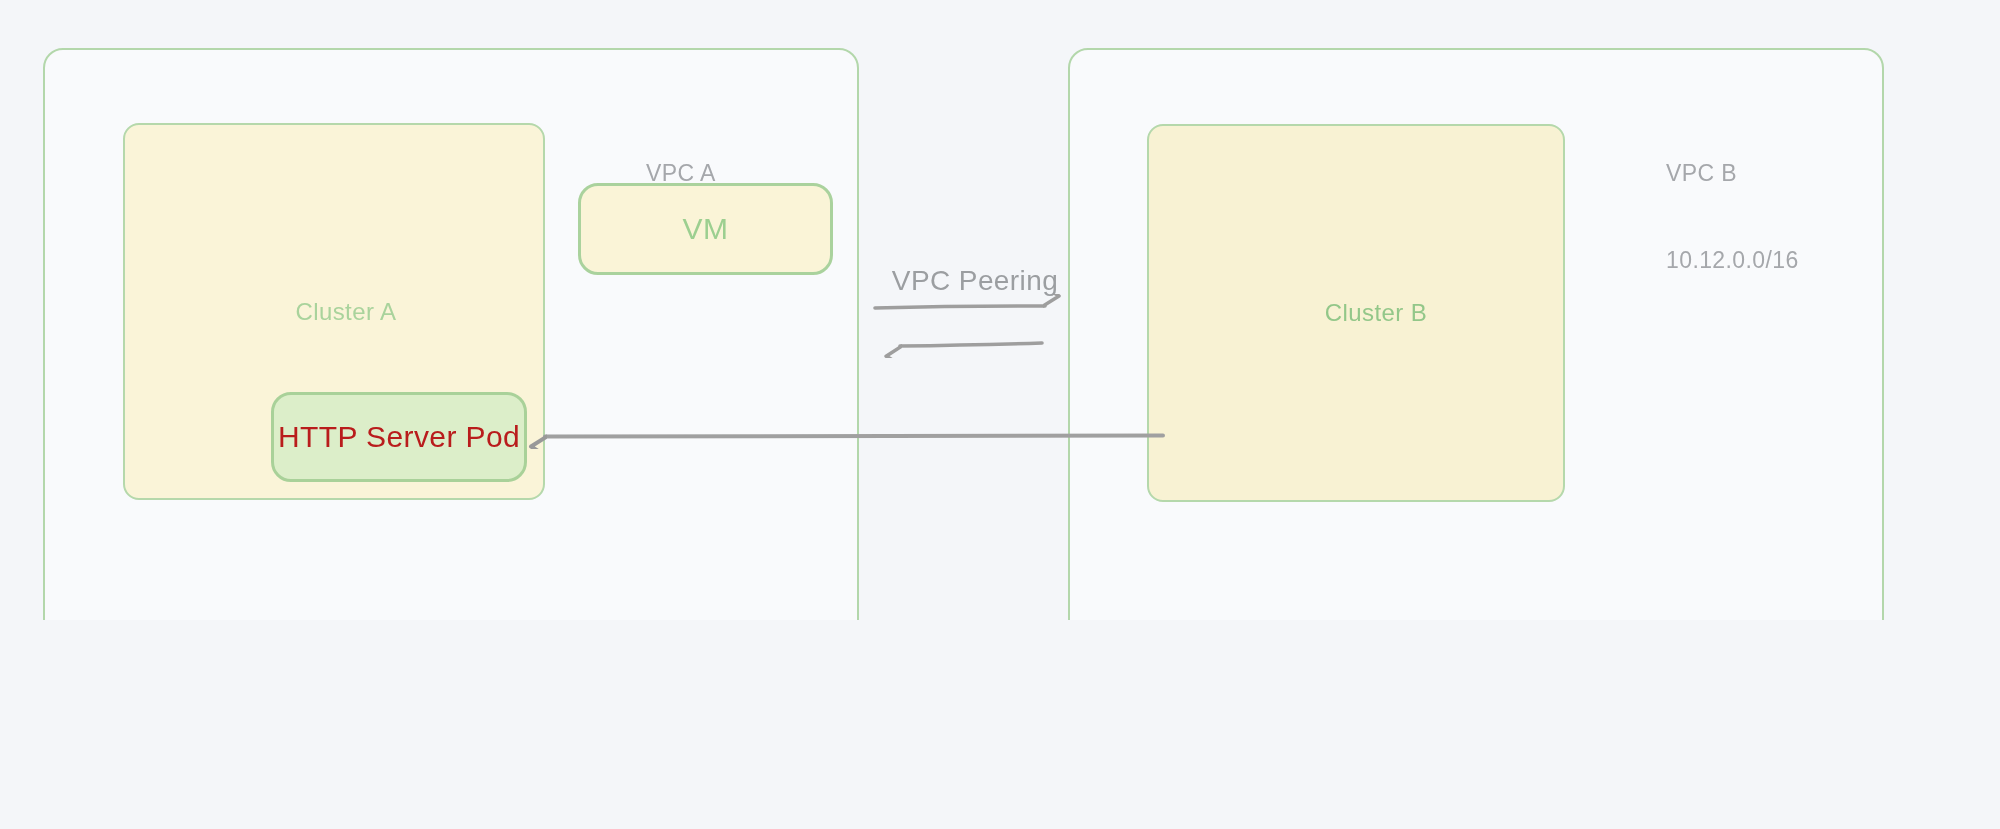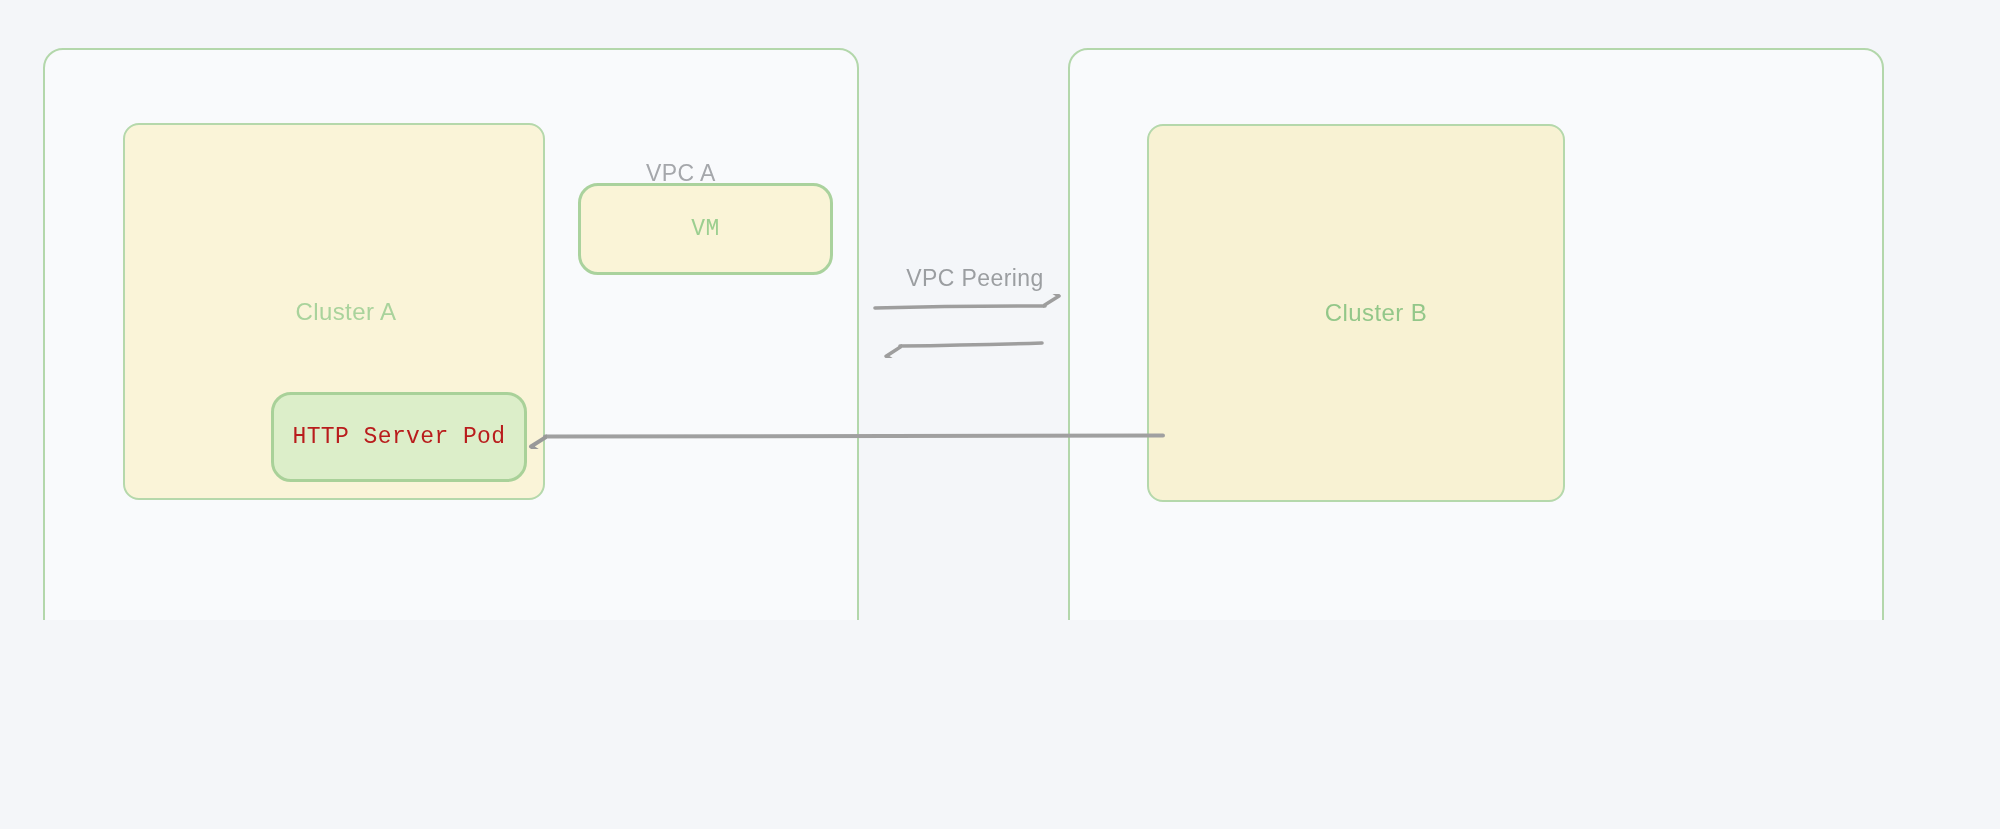--- a/index.html
+++ b/index.html
@@ -62,23 +62,22 @@
   }
   #cluster-a .cluster-label { color: #a9d39c; }
   #cluster-b .cluster-label { color: #93c789; margin-left: 40px; }
   .node-box {
     position: absolute;
     border-radius: 20px;
     box-sizing: border-box;
     display: flex;
     align-items: center;
     justify-content: center;
-    font-size: 23px;
+    font-size: 30px;
     letter-spacing: 0.4px;
-    font-family: Liberation Mono, monospace;
   }
   #vm-node {
     left: 578px; top: 183px; width: 255px; height: 92px;
     background: #faf4d7;
     border: 3px solid #aad29d;
     color: #9ccf90;
   }
   #http-pod {
     left: 271px; top: 392px; width: 256px; height: 90px;
     background: #dceec9;
@@ -89,21 +88,21 @@
     left: 1166px; top: 388px; width: 254px; height: 90px;
     background: #d9ecc3;
     border: 3px solid #a3cf93;
     color: #8ec586;
   }
   .peering-label {
     position: absolute;
     left: 975px;
     top: 265px;
     transform: translateX(-50%);
-    font-size: 23px;
+    font-size: 28px;
     color: #9b9ea1;
     letter-spacing: 0.4px;
     white-space: nowrap;
   }
   .arrow-layer {
     position: absolute;
     left: 0; top: 0;
     width: 2000px; height: 829px;
     pointer-events: none;
   }
@@ -115,20 +114,24 @@
 
   <div class="vpc-box" id="vpc-a"></div>
 
   <div class="vpc-box" id="vpc-b"></div>
 
   <div class="vpc-label" id="vpc-a-label">
     <div>VPC A</div>
     <div>10.11.0.0/16</div>
   </div>
 
+  <div class="vpc-label" id="vpc-b-label">
+    <div>VPC B</div>
+    <div>10.12.0.0/16</div>
+  </div>
 
   <div class="cluster-box" id="cluster-a">
     <span class="cluster-label">Cluster A</span>
   </div>
 
   <div class="cluster-box" id="cluster-b">
     <span class="cluster-label">Cluster B</span>
   </div>
 
   <div class="node-box" id="vm-node">

